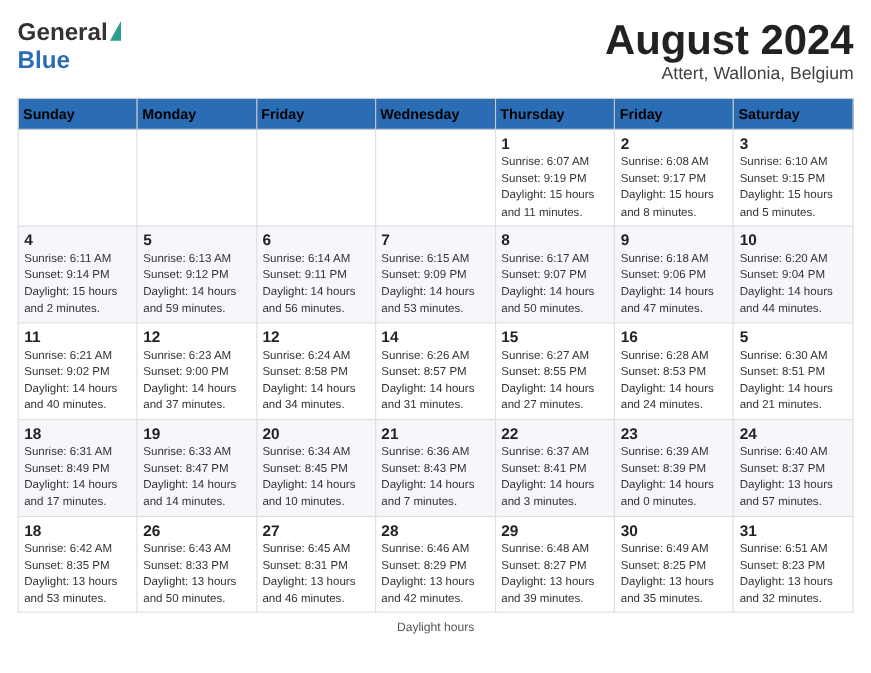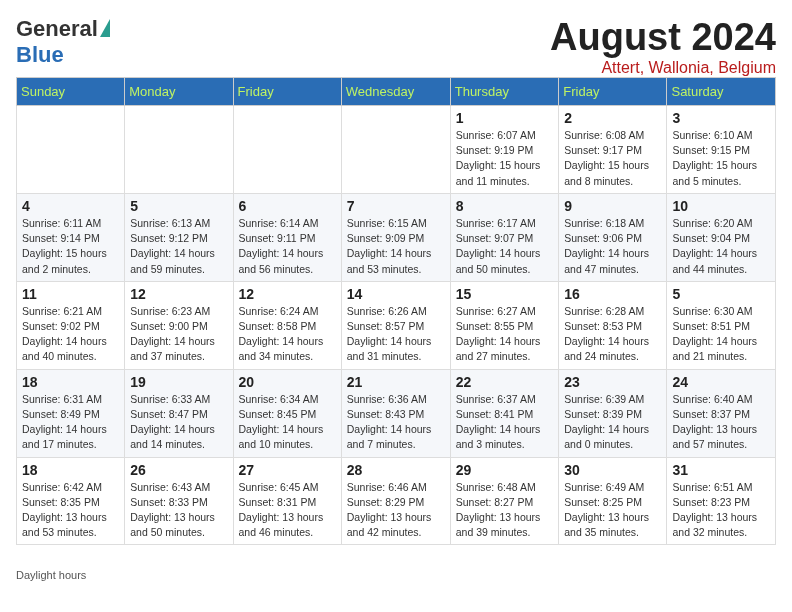--- a/index.html
+++ b/index.html
@@ -7,20 +7,21 @@
       font-family: Arial, sans-serif;
       background: #fff;
       width: 792px;
       min-height: 612px;
       padding: 16px;
     }
     .header-area {
       display: flex;
       justify-content: space-between;
       align-items: flex-start;
+      margin-bottom: 12px;
     }
     .logo {
       display: flex;
       flex-direction: column;
       align-items: flex-start;
     }
     .logo-text {
       display: flex;
       align-items: center;
       gap: 0;
@@ -47,32 +48,32 @@
     .title-area {
       text-align: right;
     }
     .month-title {
       font-size: 38px;
       font-weight: bold;
       color: #222;
     }
     .subtitle {
       font-size: 16px;
-      color: #b91c1c;
+      color: #404040;
     }
     .calendar {
       width: 100%;
       border-collapse: collapse;
     }
     .calendar th {
       background-color: #2a6db5;
-      color: #bef264;
+      color: #000000;
       padding: 6px 4px;
       font-size: 13px;
-      font-weight: normal;
+      font-weight: bold;
       text-align: left;
       border: 1px solid #ccc;
     }
     .calendar td {
       vertical-align: top;
       padding: 4px 5px;
       font-size: 10.5px;
       border: 1px solid #ddd;
       width: 110px;
       min-height: 85px;
@@ -90,24 +91,24 @@
     }
     .day-info {
       color: #333;
       line-height: 1.45;
       font-size: 10.5px;
     }
     .empty-cell {
       background: #fff;
     }
     .footer-note {
-      margin-top: 24px;
+      margin-top: 8px;
       font-size: 11px;
       color: #555;
-      text-align: left;
+      text-align: center;
     }
   </style>
 </head>
 <body>
 
 <div class="header-area">
   <div class="logo">
     <div class="logo-text">
       <span class="logo-general">General</span>
       <div class="logo-triangle"></div>

